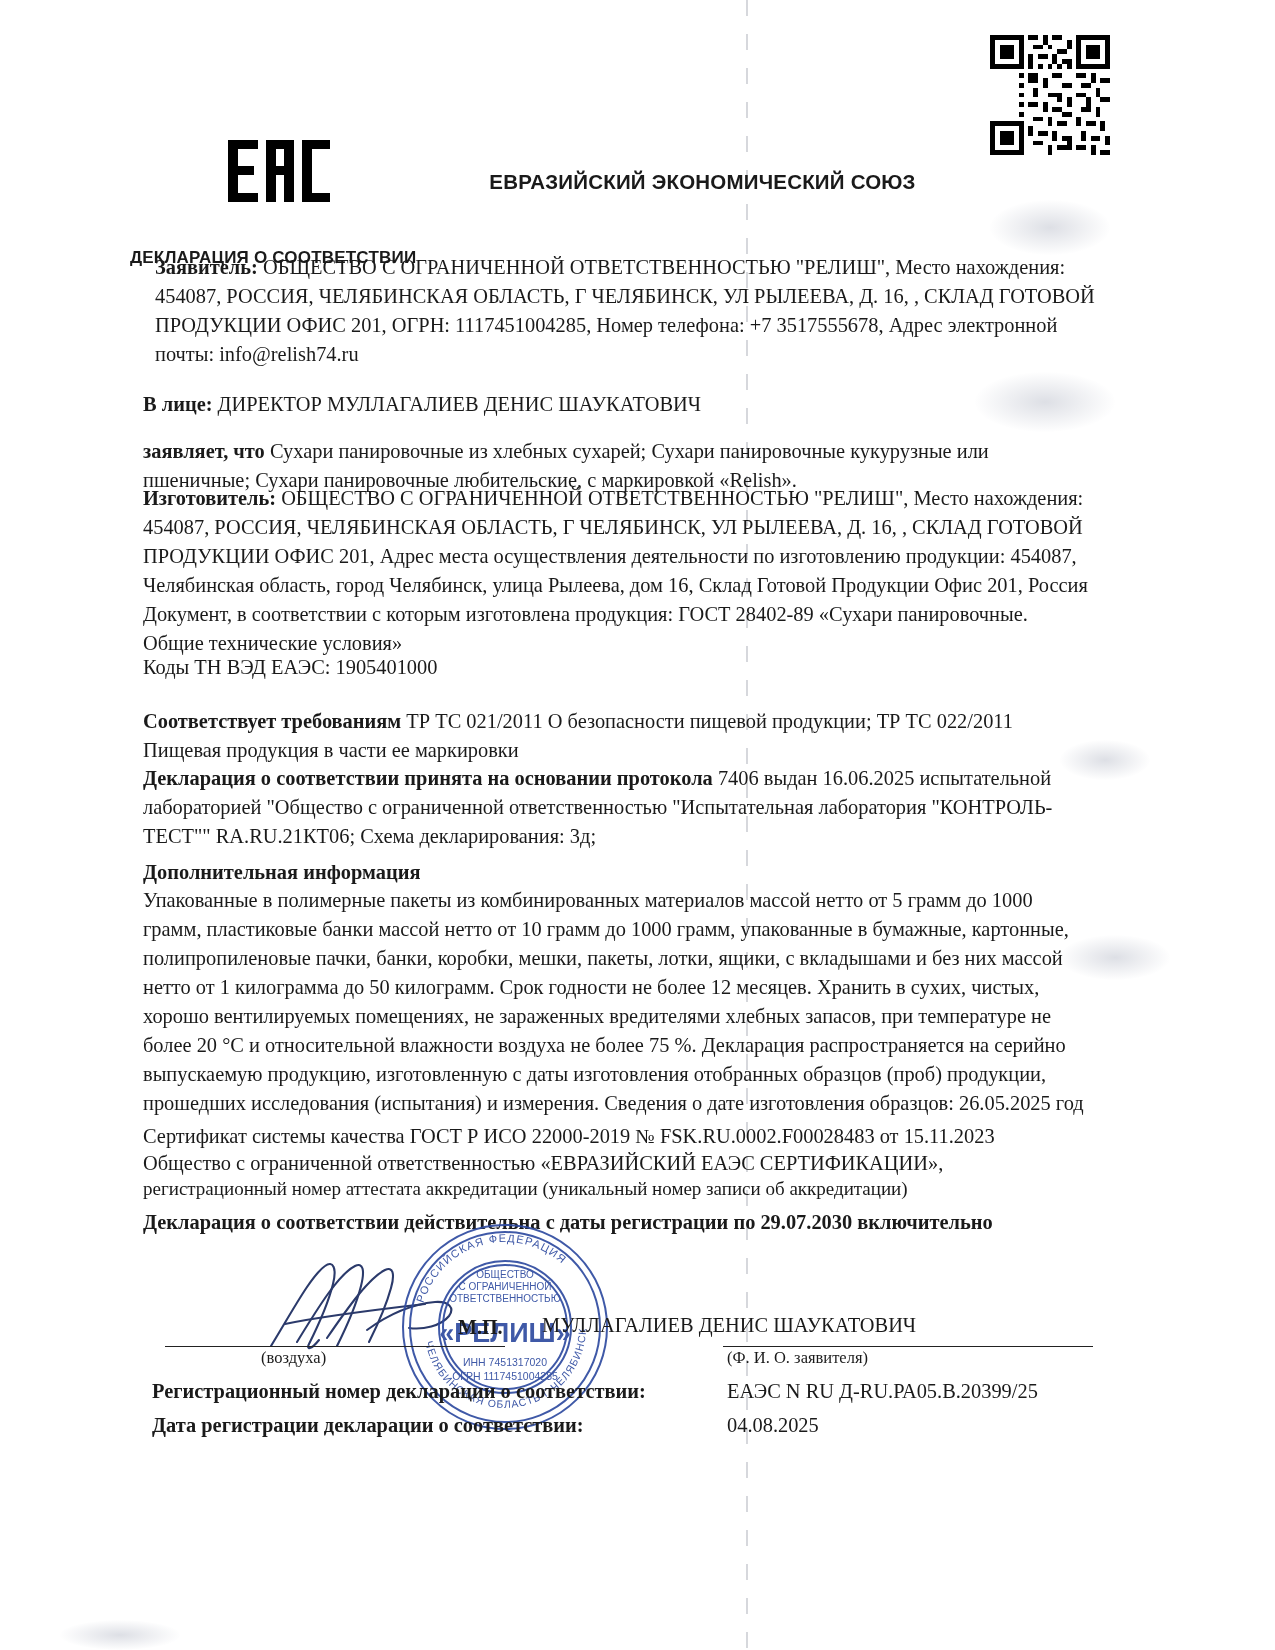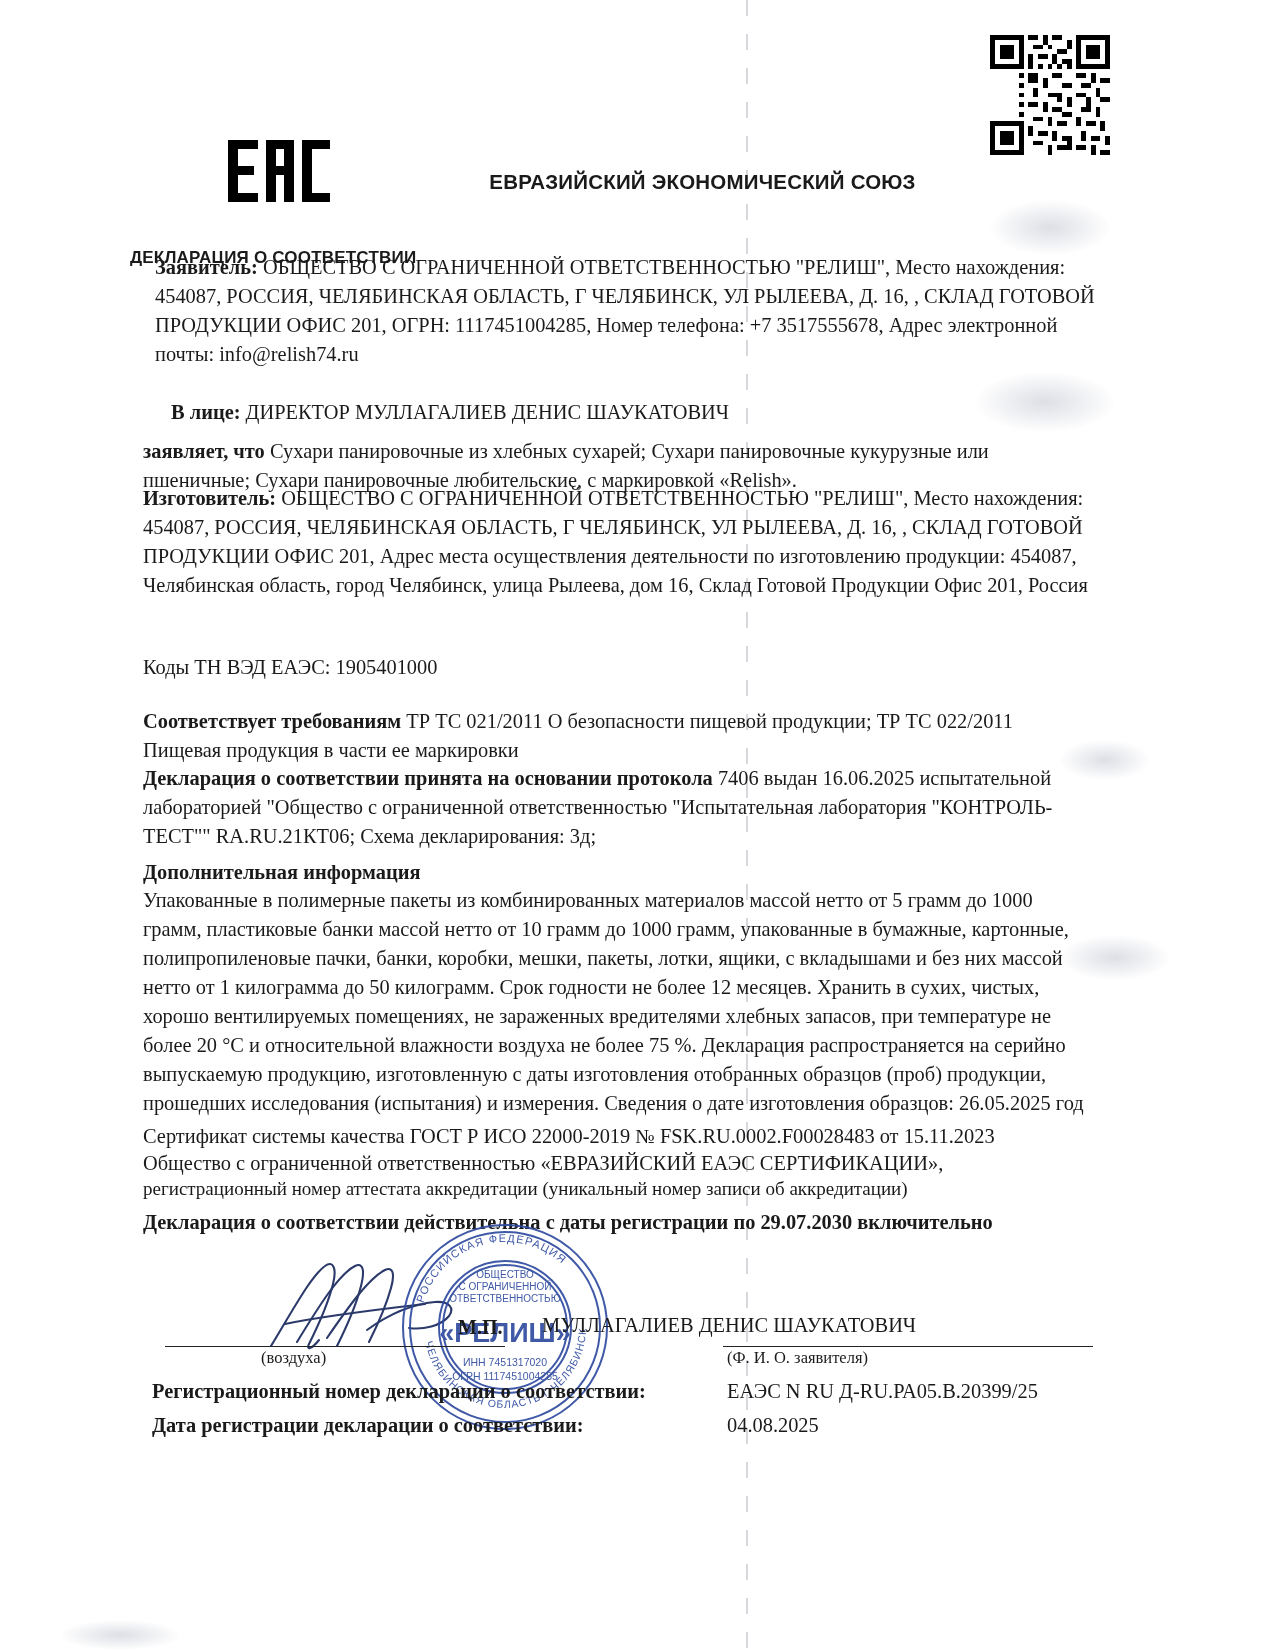--- a/index.html
+++ b/index.html
@@ -221,35 +221,36 @@
   </div>
 
   <div class="hdr1">ЕВРАЗИЙСКИЙ ЭКОНОМИЧЕСКИЙ СОЮЗ</div>
   <div class="hdr2">ДЕКЛАРАЦИЯ О СООТВЕТСТВИИ</div>
 
   <div class="body-block" style="top:253px;margin-left:12px;">
     <span class="b">Заявитель:</span>
     <span>ОБЩЕСТВО С ОГРАНИЧЕННОЙ ОТВЕТСТВЕННОСТЬЮ "РЕЛИШ", Место нахождения: 454087, РОССИЯ, ЧЕЛЯБИНСКАЯ ОБЛАСТЬ, Г ЧЕЛЯБИНСК, УЛ РЫЛЕЕВА, Д. 16,  , СКЛАД ГОТОВОЙ ПРОДУКЦИИ ОФИС 201, ОГРН: 1117451004285, Номер телефона: +7 3517555678, Адрес электронной почты: info@relish74.ru</span>
   </div>
 
-  <div class="body-block" style="top:398px;margin-left:28px;">
+  <div class="body-block" style="top:390px;">
     <span class="b">В лице:</span>
     <span>ДИРЕКТОР МУЛЛАГАЛИЕВ ДЕНИС ШАУКАТОВИЧ</span>
   </div>
 
   <div class="body-block" style="top:437px;">
     <span class="b">заявляет, что</span>
     <span>Сухари панировочные из хлебных сухарей; Сухари панировочные кукурузные или пшеничные; Сухари панировочные любительские, с маркировкой «Relish».</span>
   </div>
 
   <div class="body-block" style="top:484px;">
     <span class="b">Изготовитель:</span>
     <span>ОБЩЕСТВО С ОГРАНИЧЕННОЙ ОТВЕТСТВЕННОСТЬЮ "РЕЛИШ", Место нахождения: 454087, РОССИЯ, ЧЕЛЯБИНСКАЯ ОБЛАСТЬ, Г ЧЕЛЯБИНСК, УЛ РЫЛЕЕВА, Д. 16,  , СКЛАД ГОТОВОЙ ПРОДУКЦИИ ОФИС 201, Адрес места осуществления деятельности по изготовлению продукции: 454087, Челябинская область, город Челябинск, улица Рылеева, дом 16, Склад Готовой Продукции Офис 201, Россия</span>
   </div>
 
+  <div class="body-block" style="top:600px;">Документ, в соответствии с которым изготовлена продукция: ГОСТ 28402-89 «Сухари панировочные. Общие технические условия»</div>
 
   <div class="body-block" style="top:653px;">Коды ТН ВЭД ЕАЭС: 1905401000</div>
 
   <div class="body-block" style="top:707px;">
     <span class="b">Соответствует требованиям</span>
     <span>ТР ТС 021/2011 О безопасности пищевой продукции; ТР ТС 022/2011 Пищевая продукция в части ее маркировки</span>
   </div>
 
   <div class="body-block" style="top:764px;">
     <span class="b">Декларация о соответствии принята на основании протокола</span>

